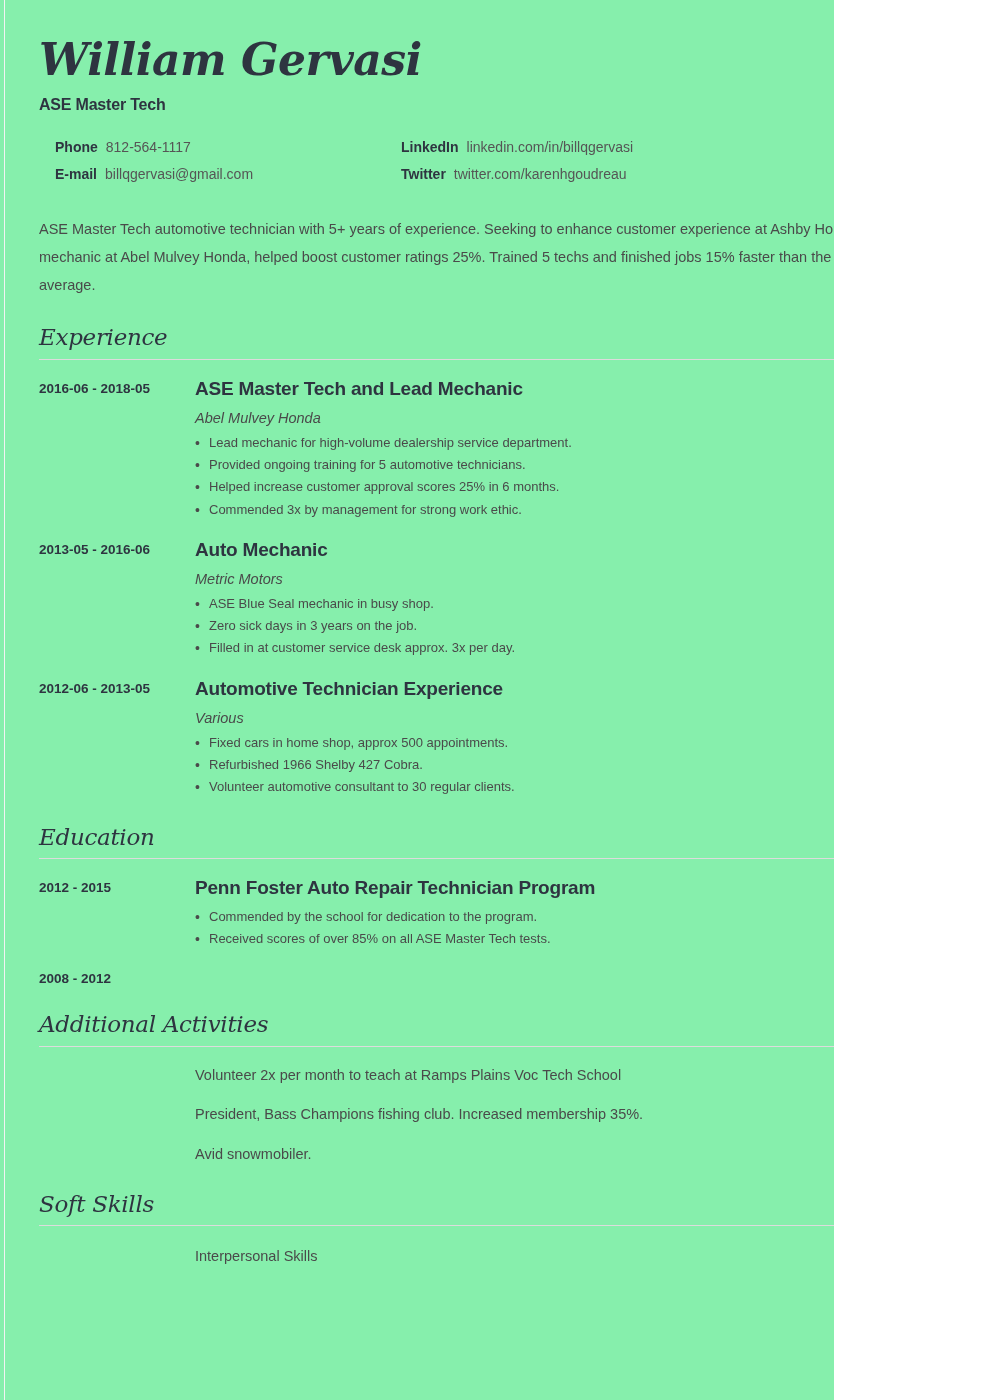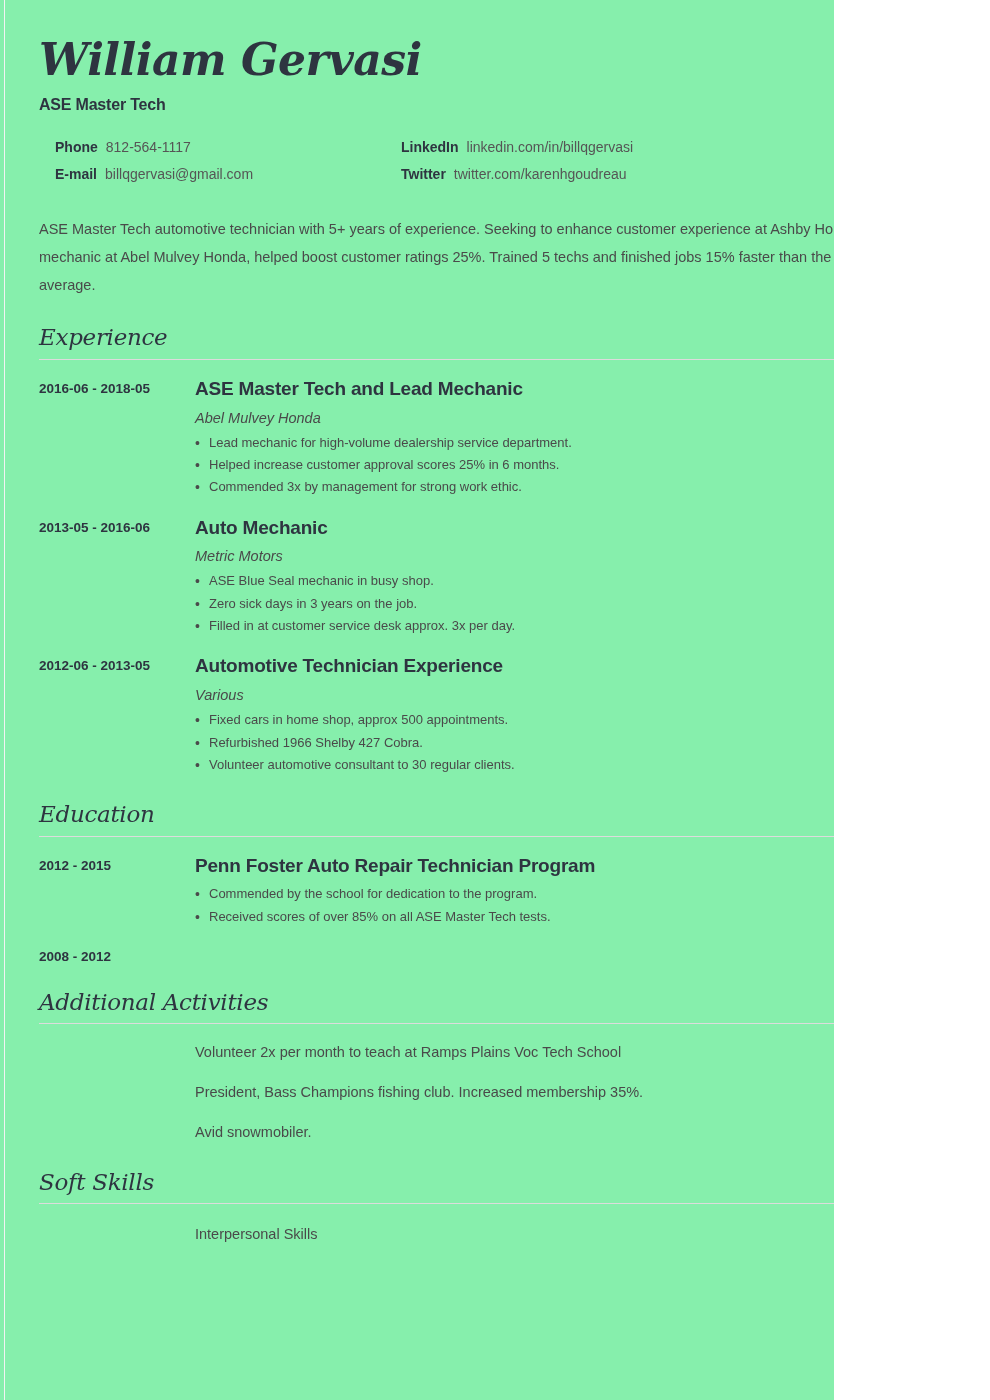--- a/index.html
+++ b/index.html
@@ -259,20 +259,21 @@
       <div class="section-head">Experience</div>
       <div class="section-rule"></div>
       <div>
           <div class="entry">
             <div class="entry-date">2016-06 - 2018-05</div>
             <div class="entry-body">
               <div class="entry-title">ASE Master Tech and Lead Mechanic</div>
               <div class="entry-org">Abel Mulvey Honda</div>
               <ul class="bullets">
                 <li>Lead mechanic for high-volume dealership service department.</li>
+                <li>Provided ongoing training for 5 automotive technicians.</li>
                 <li>Helped increase customer approval scores 25% in 6 months.</li>
                 <li>Commended 3x by management for strong work ethic.</li>
               </ul>
             </div>
           </div>
           <div class="entry">
             <div class="entry-date">2013-05 - 2016-06</div>
             <div class="entry-body">
               <div class="entry-title">Auto Mechanic</div>
               <div class="entry-org">Metric Motors</div>

